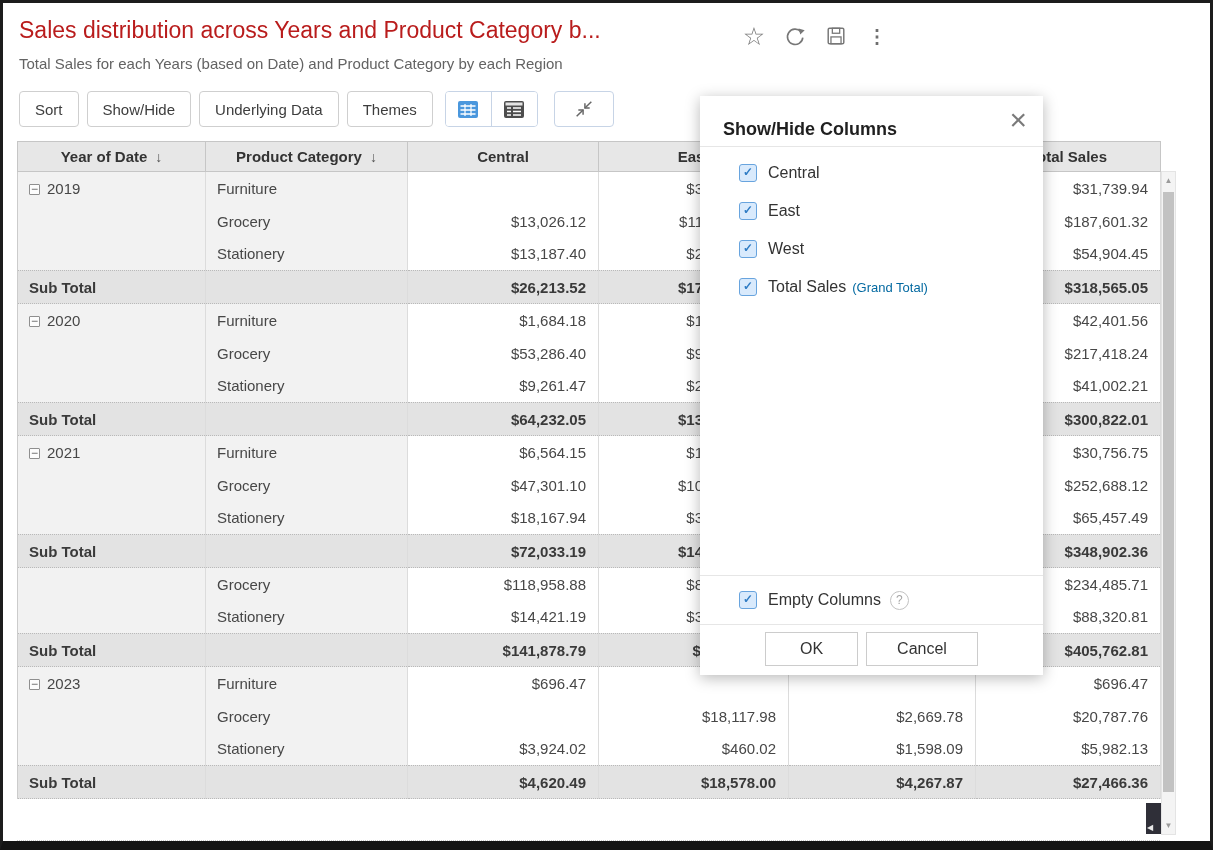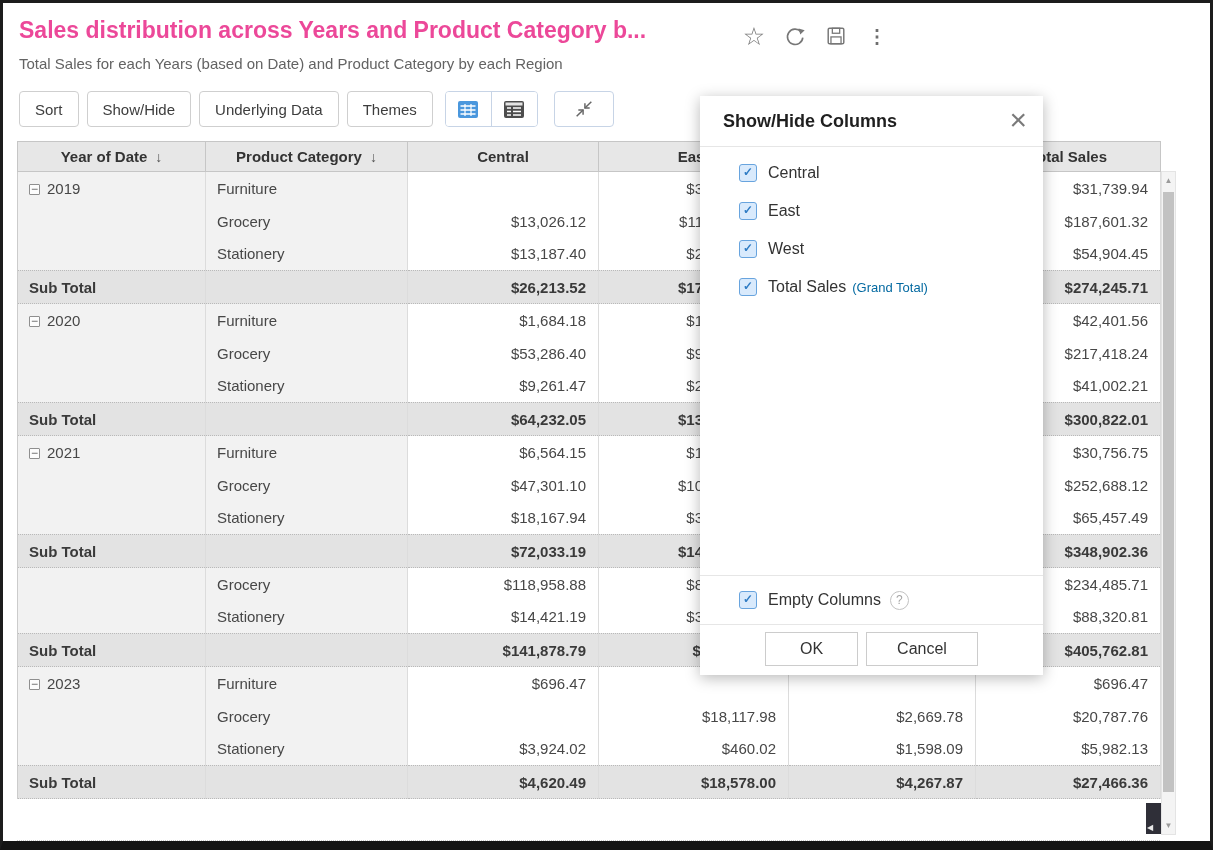--- a/index.html
+++ b/index.html
@@ -1,20 +1,20 @@
 <!DOCTYPE html>
 <html><head>
 <meta charset="utf-8">
 <style>
   html,body{margin:0;padding:0;background:#fff;}
   body{font-family:"Liberation Sans",sans-serif;}
   .window{position:relative;width:1213px;height:850px;box-sizing:border-box;
     border:3px solid #1c1c1c;border-bottom:9px solid #141414;background:#fff;overflow:hidden;}
   
-  .page-title{position:absolute;left:16px;top:14px;font-size:23px;font-weight:700;color:#ec4899;}
+  .page-title{position:absolute;left:16px;top:14px;font-size:23px;font-weight:400;color:#b91c1c;}
   .page-subtitle{position:absolute;left:16px;top:52px;font-size:15px;color:#636363;}
   .title-icons{position:absolute;left:738px;top:20px;display:flex;align-items:center;gap:15px;}
   .ticon{width:26px;height:26px;display:flex;align-items:center;justify-content:center;color:#777;cursor:pointer;}
   .star{font-size:25px;line-height:26px;}
   .kebab{font-size:19px;font-weight:700;color:#6e6e6e;letter-spacing:0;}
   
   .toolbar{position:absolute;left:16px;top:88px;display:flex;align-items:flex-start;gap:8px;}
   .tbtn{height:36px;box-sizing:border-box;border:1px solid #cfcfcf;border-radius:4px;background:#fff;
     font-size:15px;color:#3d3d3d;padding:0 15px;display:flex;align-items:center;cursor:pointer;}
   .icon-group{height:36px;box-sizing:border-box;border:1px solid #c7d4e6;border-radius:4px;display:flex;margin-left:4px;overflow:hidden;}
@@ -44,21 +44,21 @@
   .vthumb{position:absolute;left:1px;top:20px;width:11px;height:600px;background:#c2c2c2;}
   .sarrow{position:absolute;left:0;width:13px;text-align:center;font-size:8px;color:#9a9a9a;cursor:pointer;}
   .sarrow.up{top:4px;}
   .sarrow.down{bottom:4px;}
   .corner-block{position:absolute;left:1143px;top:800px;width:15px;height:31px;background:#2f2f38;
     color:#e8e8e8;font-size:8px;display:flex;align-items:flex-end;justify-content:flex-start;padding:0 0 2px 1px;box-sizing:border-box;cursor:pointer;}
   
   .dialog{position:absolute;left:697px;top:93px;width:343px;height:579px;background:#fff;
     box-shadow:0 3px 14px rgba(0,0,0,0.28);z-index:10;}
   .dlg-header{position:relative;height:50px;border-bottom:1px solid #e6e6e6;}
-  .dlg-title{position:absolute;left:23px;top:15px;font-size:18px;font-weight:700;color:#1f1f1f;}
+  .dlg-title{position:absolute;left:23px;top:23px;font-size:18px;font-weight:700;color:#1f1f1f;}
   .dlg-close{position:absolute;right:16px;top:6px;font-size:30px;font-weight:300;color:#7a7a7a;cursor:pointer;line-height:36px;}
   .dlg-items{position:absolute;left:0;top:58px;width:100%;}
   .dlg-item{display:flex;align-items:center;height:38px;padding-left:39px;}
   .cb{width:18px;height:18px;box-sizing:border-box;border:1.5px solid #68a4de;border-radius:3px;background:#d9eafc;
     color:#2f7cc4;font-size:12px;font-weight:700;line-height:15px;text-align:center;margin-right:11px;cursor:pointer;flex:0 0 auto;}
   .dlg-item-label{font-size:16px;color:#333;}
   .dlg-item-suffix{font-size:13px;color:#0369a1;margin-left:6px;}
   .dlg-empty-row{position:absolute;left:0;top:479px;width:100%;height:50px;box-sizing:border-box;
     border-top:1px solid #e6e6e6;border-bottom:1px solid #e6e6e6;display:flex;align-items:center;padding-left:39px;}
   .help{width:19px;height:19px;box-sizing:border-box;border:1px solid #c2c2c2;border-radius:50%;color:#a5a5a5;
@@ -177,21 +177,21 @@
           <td class="val frag">$2</td>
           <td class="val"></td>
           <td class="val">$54,904.45</td>
         </tr>
         <tr class="subtotal">
           <td class="lab year">Sub Total</td>
           <td class="lab cat"></td>
           <td class="val">$26,213.52</td>
           <td class="val frag">$17</td>
           <td class="val"></td>
-          <td class="val">$274,245.71</td>
+          <td class="val">$318,565.05</td>
         </tr>
         <tr class="group-start">
           <td class="lab year"><span class="exp">−</span>2020</td>
           <td class="lab cat">Furniture</td>
           <td class="val">$1,684.18</td>
           <td class="val frag">$1</td>
           <td class="val"></td>
           <td class="val">$42,401.56</td>
         </tr>
         <tr>

